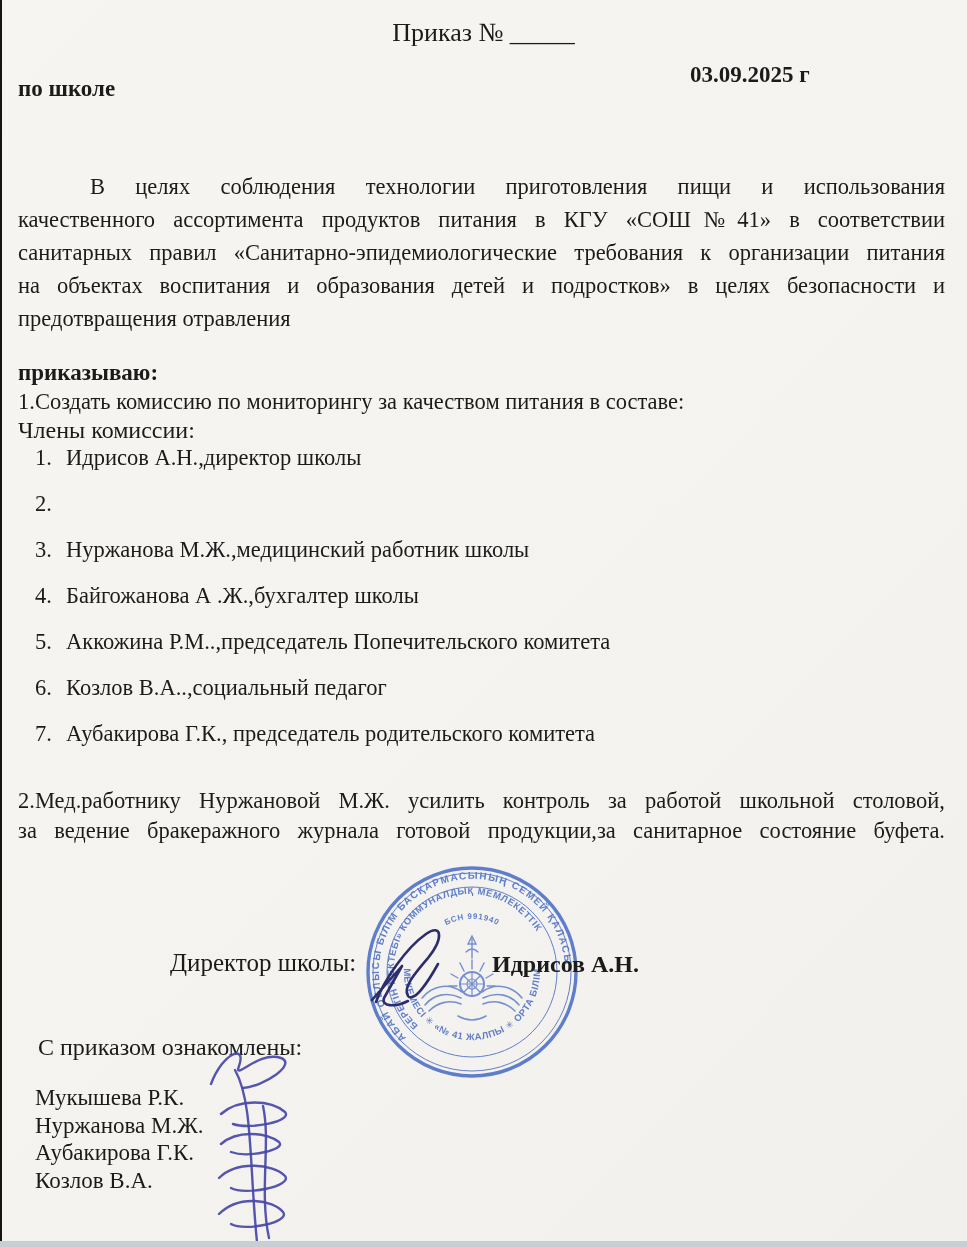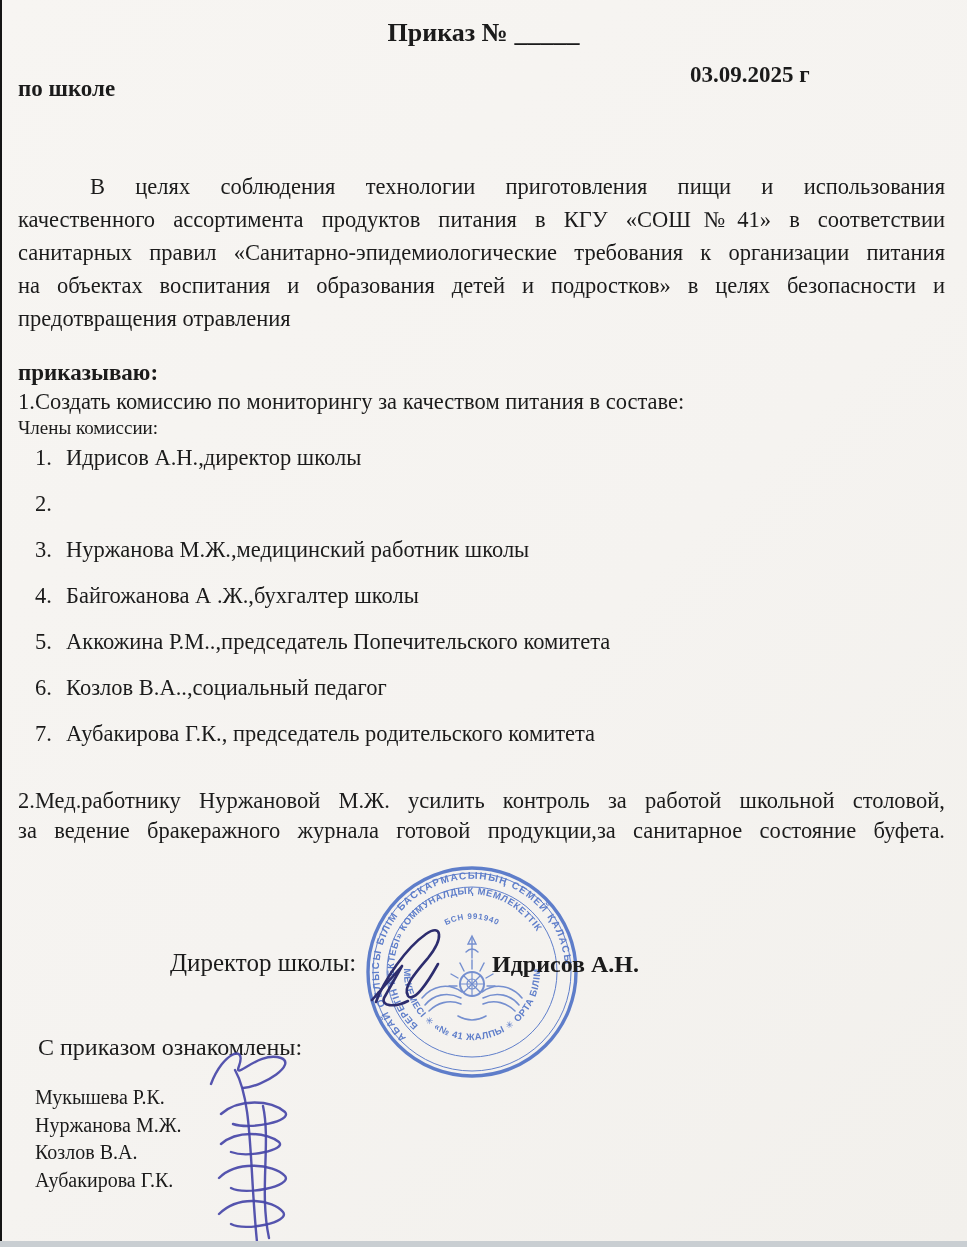--- a/index.html
+++ b/index.html
@@ -8,45 +8,45 @@
     background:linear-gradient(135deg,#f7f5f2 0%,#f5f3f0 55%,#f2f0ec 100%);
     overflow:hidden;
     font-family:"Liberation Serif","DejaVu Serif",serif;
     color:#1b1b1b;
   }
   .edge-left { position:absolute; left:0; top:0; width:2px; height:100%; background:#151515; }
   .edge-bottom { position:absolute; left:0; bottom:0; width:100%; height:6px; background:#c9ced2; }
 
   .abs { position:absolute; }
 
-  .title-row { top:18px; left:0; width:100%; text-align:center; font-size:26px; font-weight:bold; }
+  .title-row { top:18px; left:0; width:100%; text-align:center; font-size:26px; font-weight:normal; }
   .date { top:62px; left:690px; font-size:23px; font-weight:bold; }
   .org { top:76px; left:18px; font-size:23px; font-weight:bold; }
   .subject { top:117px; left:18px; font-size:22.5px; font-weight:bold; }
 
   .intro { top:170px; left:18px; width:927px; font-size:22.5px; line-height:33px; }
   .jline { text-align:justify; text-align-last:justify; }
   .jline-last { text-align:left; }
   .indent { text-indent:72px; }
 
   .orderword { top:360px; left:18px; font-size:23px; font-weight:bold; }
   .item1 { top:389px; left:18px; font-size:22.5px; }
-  .memlabel { top:417px; left:18px; font-size:19px; }
+  .memlabel { top:417px; left:18px; font-size:24px; }
 
   .members { top:445px; left:35px; font-size:22.5px; }
   .member-row { display:flex; height:24px; margin-bottom:22px; white-space:nowrap; }
   .member-num { width:31px; flex:0 0 31px; }
 
   .para2 { top:786px; left:18px; width:927px; font-size:22.5px; line-height:30px; }
 
   .director-label { top:949px; left:170px; font-size:25px; }
   .director-name { top:951px; left:492px; font-size:24px;font-weight:bold; }
 
   .acklabel { top:1034px; left:38px; font-size:24px; }
-  .acknames { top:1084px; left:35px; font-size:20px; line-height:27.5px; }
+  .acknames { top:1084px; left:35px; font-size:23px; line-height:27.5px; }
 
   .stamp { left:362px; top:862px; opacity:0.88; }
   .stamp text { font-family:"Liberation Sans","DejaVu Sans",sans-serif; font-weight:bold; fill:var(--stamp_blue); }
   .stamp .ring { stroke:var(--stamp_blue); fill:none; }
   .emblem path, .emblem circle, .emblem line { stroke:var(--stamp_blue); fill:none; stroke-linecap:round; }
 
   .sig-director { left:368px; top:914px; }
   .sig-director path { stroke:var(--ink_dark); fill:none; stroke-width:2.6; stroke-linecap:round; stroke-linejoin:round; }
   .sig-cluster { left:193px; top:1042px; }
   .sig-cluster path { stroke:var(--ink_blue); fill:none; stroke-width:2.4; stroke-linecap:round; stroke-linejoin:round; opacity:0.92; }
@@ -173,22 +173,22 @@
   </svg>
 
   <div class="abs director-label">Директор школы:</div>
   <div class="abs director-name">Идрисов А.Н.</div>
 
   <div class="abs acklabel">С приказом ознакомлены:</div>
 
   <div class="abs acknames">
     <div>Мукышева Р.К.</div>
     <div>Нуржанова М.Ж.</div>
+    <div>Аубакирова Г.К.</div>
     <div>Козлов В.А.</div>
-    <div>Аубакирова Г.К.</div>
   </div>
 
   <svg class="abs sig-cluster" width="140" height="205" viewBox="0 0 140 205">
     <path d="M 18 42 C 30 10 54 2 46 24 C 40 40 66 8 88 16 C 104 22 72 44 50 46"></path>
     <path d="M 42 28 C 60 60 56 120 64 200"></path>
     <path d="M 28 72 C 46 56 78 58 92 70 C 100 79 58 88 40 82"></path>
     <path d="M 28 102 C 44 88 72 90 86 100 C 94 108 54 116 38 110"></path>
     <path d="M 26 136 C 44 118 80 122 92 134 C 100 144 52 154 38 146"></path>
     <path d="M 26 172 C 46 152 80 158 90 170 C 98 180 52 190 38 182"></path>
     <path d="M 70 64 C 78 100 66 150 76 196"></path>

